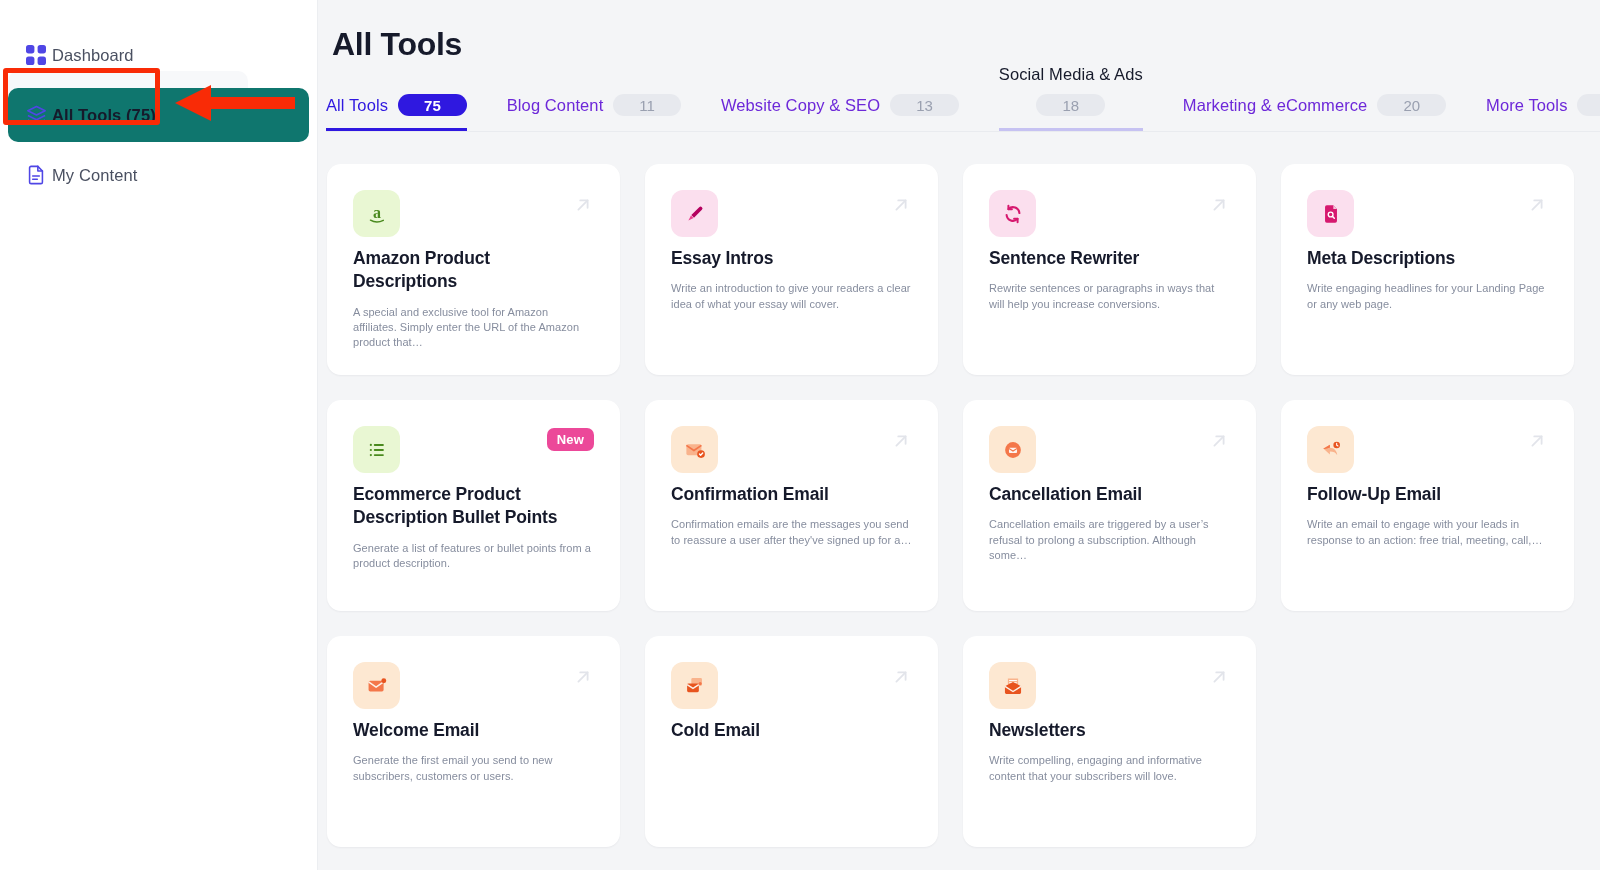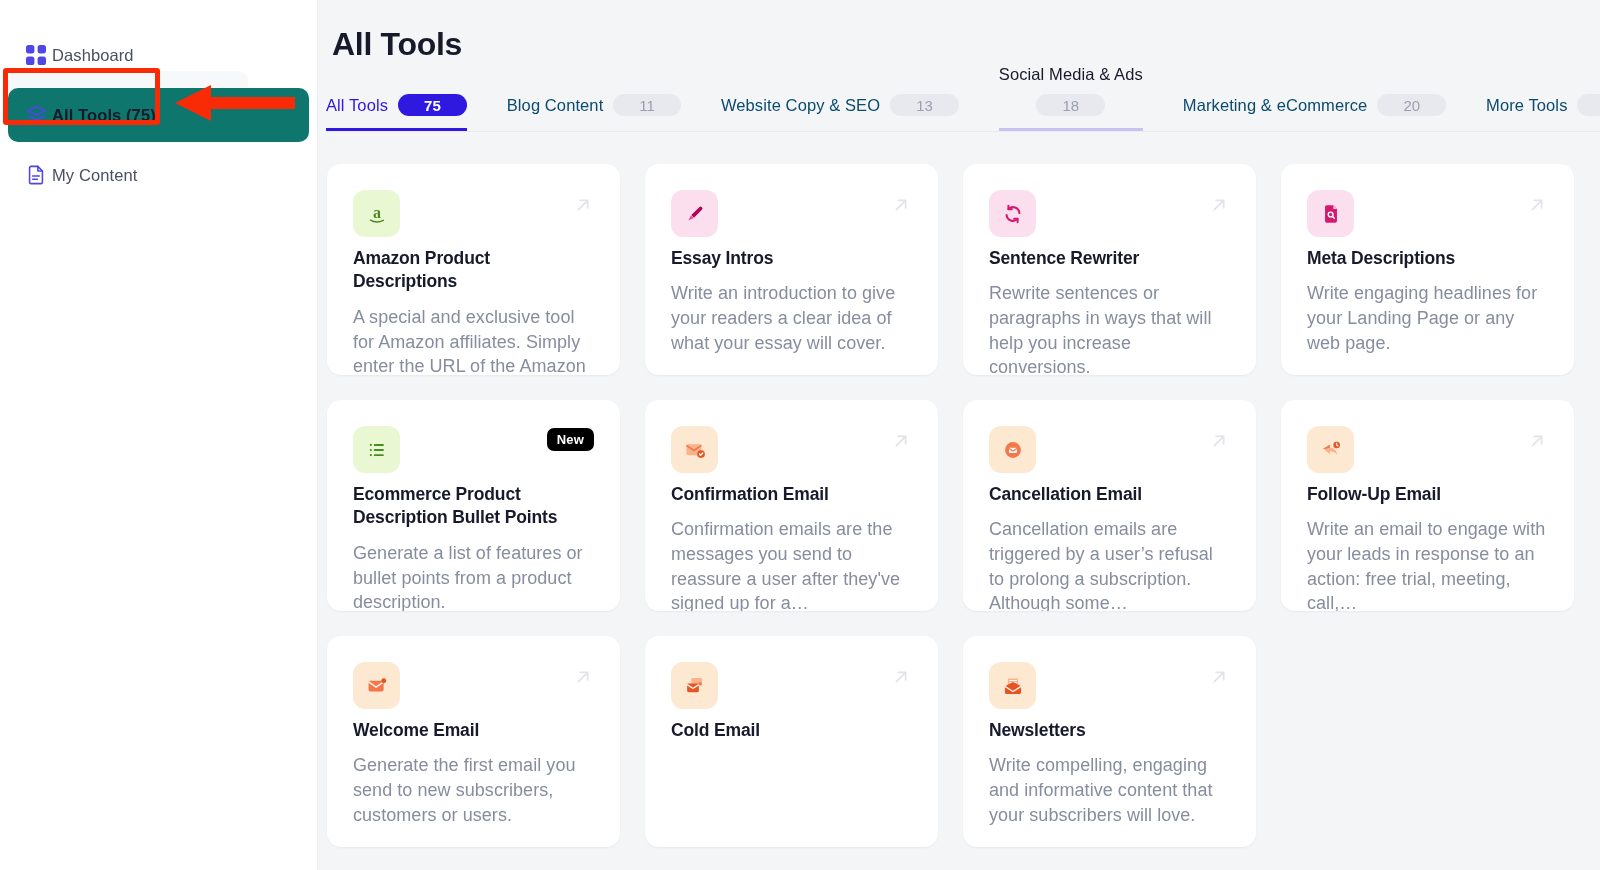--- a/index.html
+++ b/index.html
@@ -53,21 +53,21 @@
 
   
   .tabs { display: flex; align-items: flex-end; gap: 0; margin: 22px 0 0 8px; height: 46px; }
   .tab {
     display: flex; align-items: center; gap: 10px;
     padding: 0 0 12px 0;
     margin-right: 40px;
     cursor: pointer; position: relative;
     border-bottom: 3px solid transparent;
   }
-  .tab-label { font-size: 16.5px; color: #0c4a6e; letter-spacing: .1px; white-space: nowrap; }
+  .tab-label { font-size: 16.5px; color: #6d28d9; letter-spacing: .1px; white-space: nowrap; }
   .tab-count {
     min-width: 32px; height: 22px; padding: 0 26px;
     border-radius: 11px; background: #e7e9ee; color: #9aa0b0;
     font-size: 15px; display:flex; align-items:center; justify-content:center;
     font-weight: 500;
   }
   .tab.active { border-bottom-color: #2f18e0; }
   .tab.active .tab-label { color: #2f18e0; font-weight: 500; }
   .tab.active .tab-count { background: #2f18e0; color: #ffffff; font-weight: 600; }
   .tab.hovered { border-bottom-color: #c6c2f2; flex-direction: column; }
@@ -95,32 +95,32 @@
   .tile {
     width: 47px; height: 47px; border-radius: 12px;
     display: flex; align-items: center; justify-content: center;
     flex: 0 0 47px;
   }
   .tile.green { background: #e9f7d3; }
   .tile.pink  { background: #fbdfee; }
   .tile.orange{ background: #fde8d2; }
   .arrow-out { width: 22px; height: 22px; opacity: .85; margin-top: 4px; }
   .badge-new {
-    background: #000000; color: #fff; font-size: 13px; font-weight: 700;
+    background: #ec4899; color: #fff; font-size: 13px; font-weight: 700;
     border-radius: 7px; padding: 5px 10px; line-height: 1; letter-spacing: .2px;
     margin-top: 2px;
   }
   .card-title {
     margin-top: 10px;
     font-size: 17.5px; font-weight: 700; color: #161a2b;
     line-height: 1.34; letter-spacing: -0.15px;
   }
   .card-desc {
     margin-top: 11px;
-    font-size: 18px; color: #868d9e; line-height: 1.37; letter-spacing: .05px;
+    font-size: 11px; color: #868d9e; line-height: 1.37; letter-spacing: .05px;
   }
 
   
   .anno-box {
     position: absolute; left: 3px; top: 68px;
     width: 157px; height: 57px;
     border: 5px solid #f92b06; border-radius: 3px;
     z-index: 10; pointer-events: none; background: transparent;
   }
   .anno-arrow { position: absolute; left: 175px; top: 83px; z-index: 10; pointer-events: none; }

